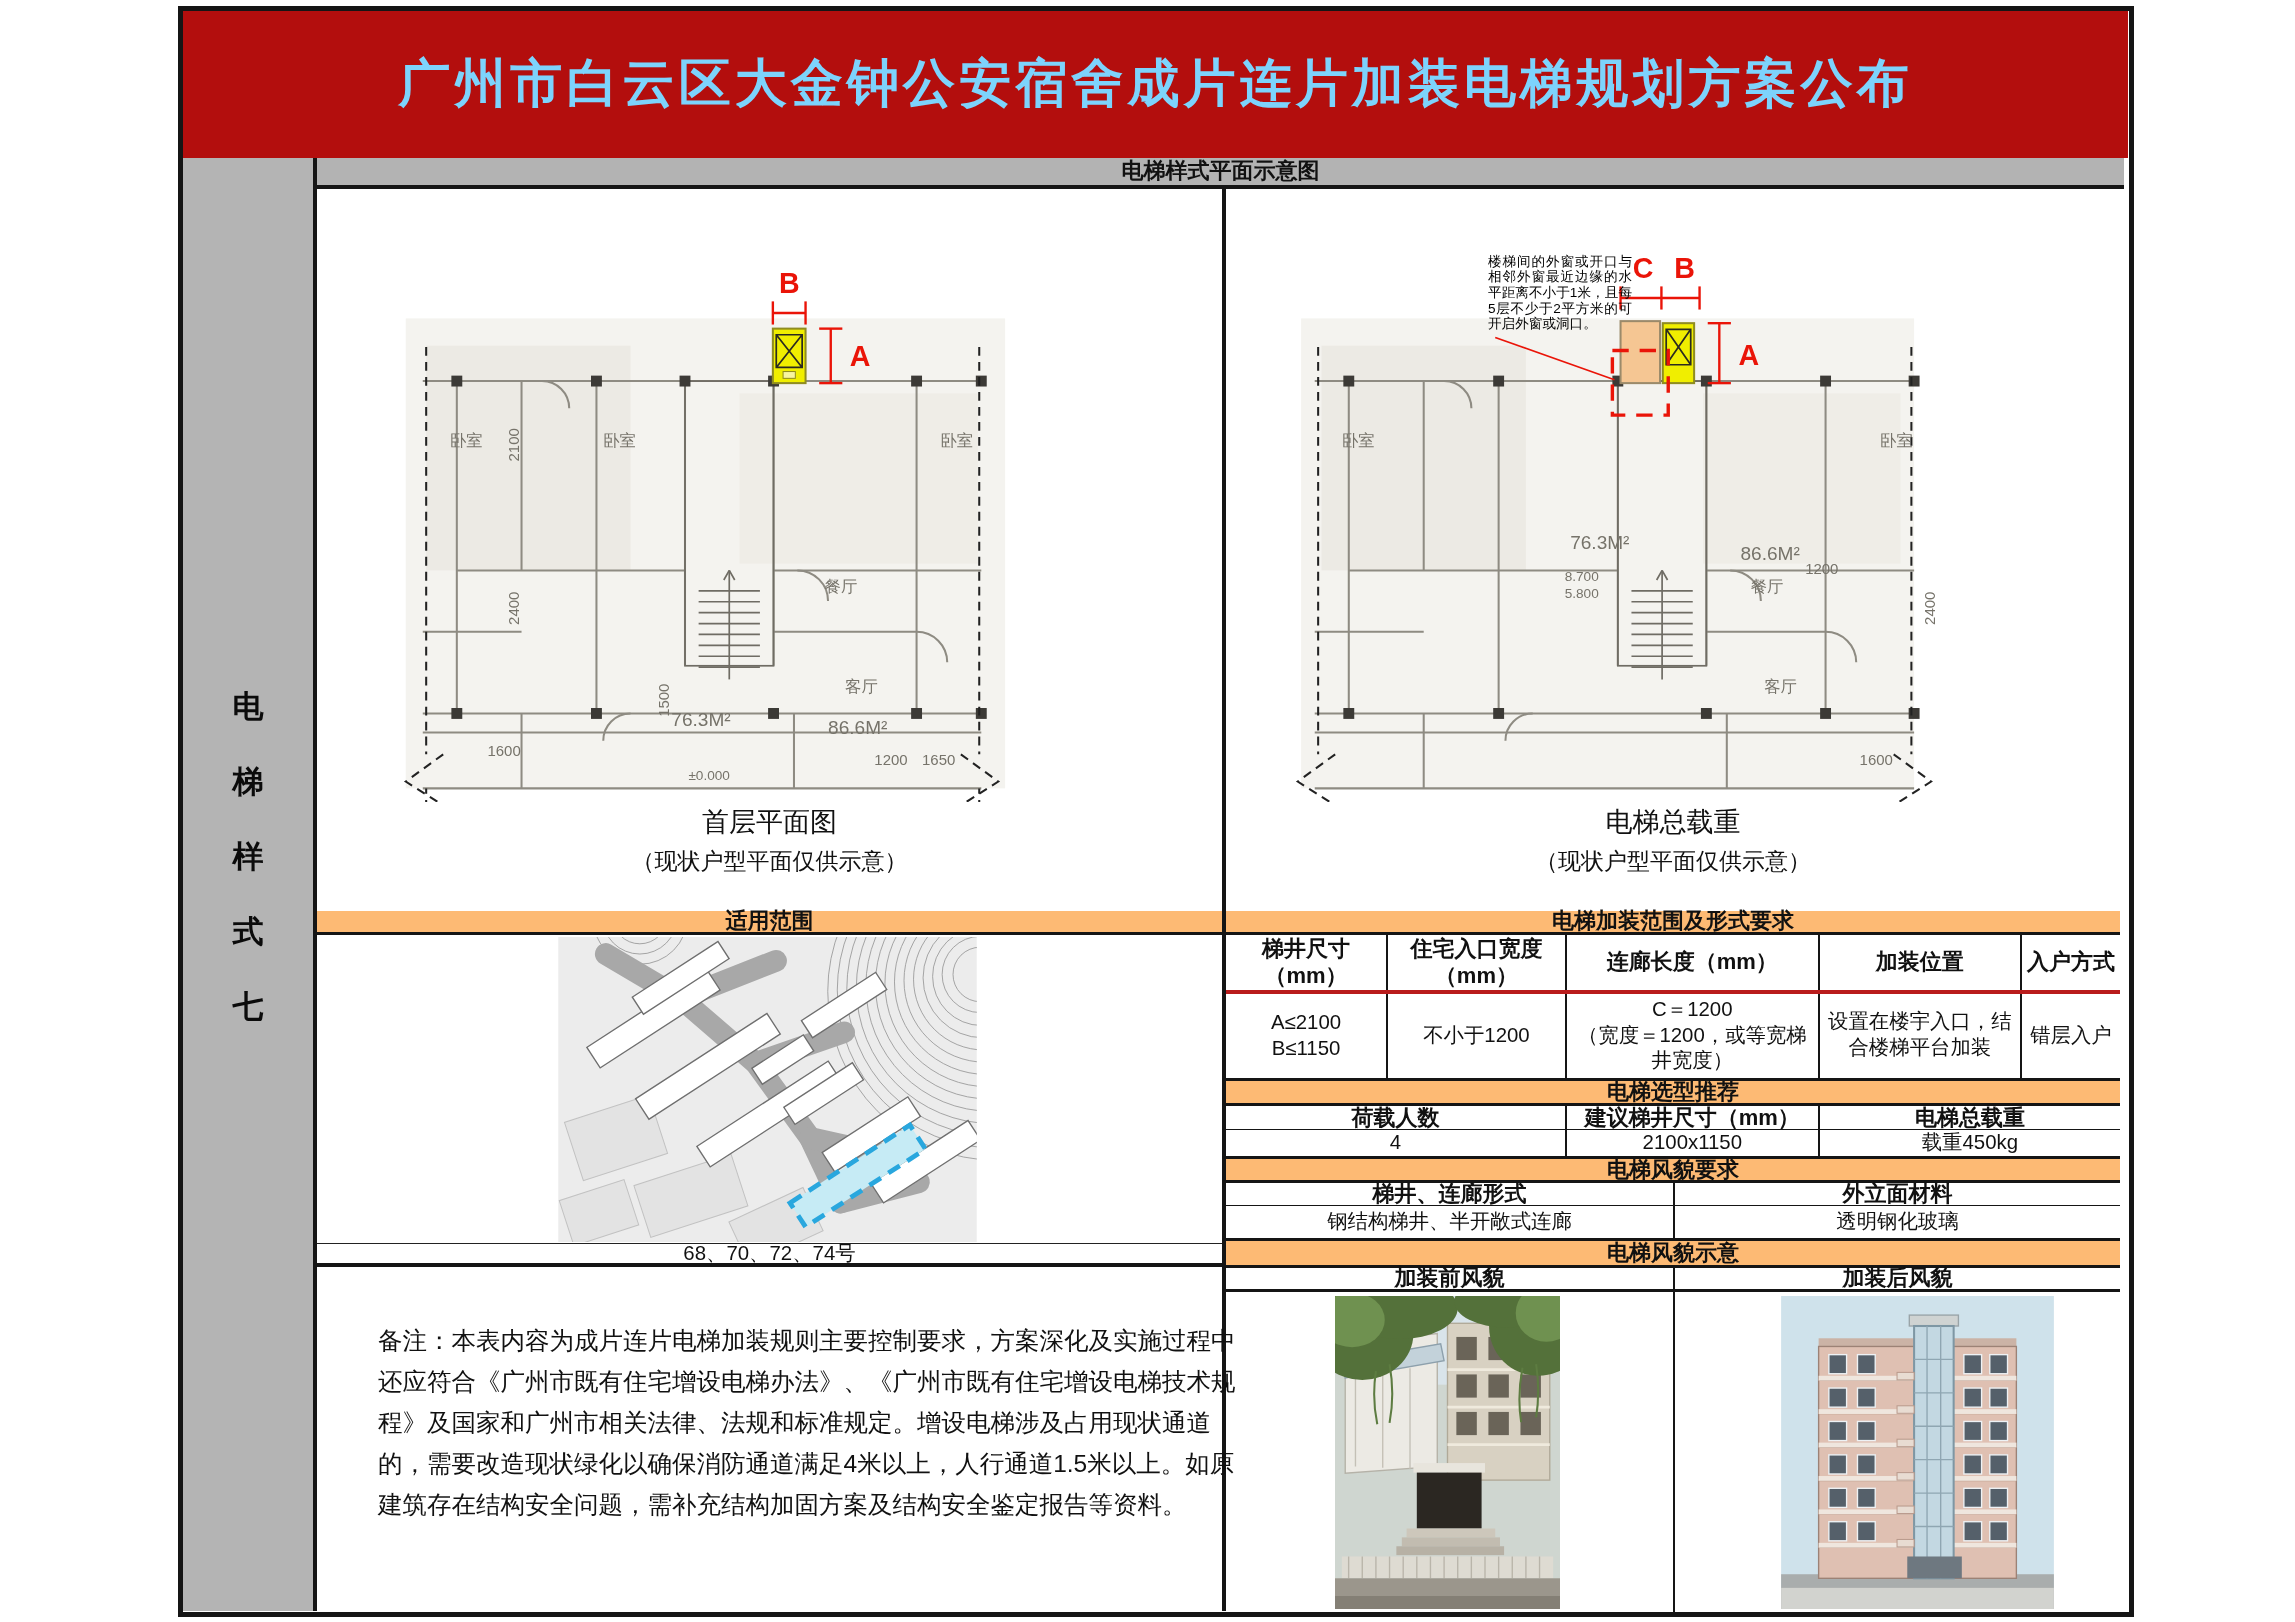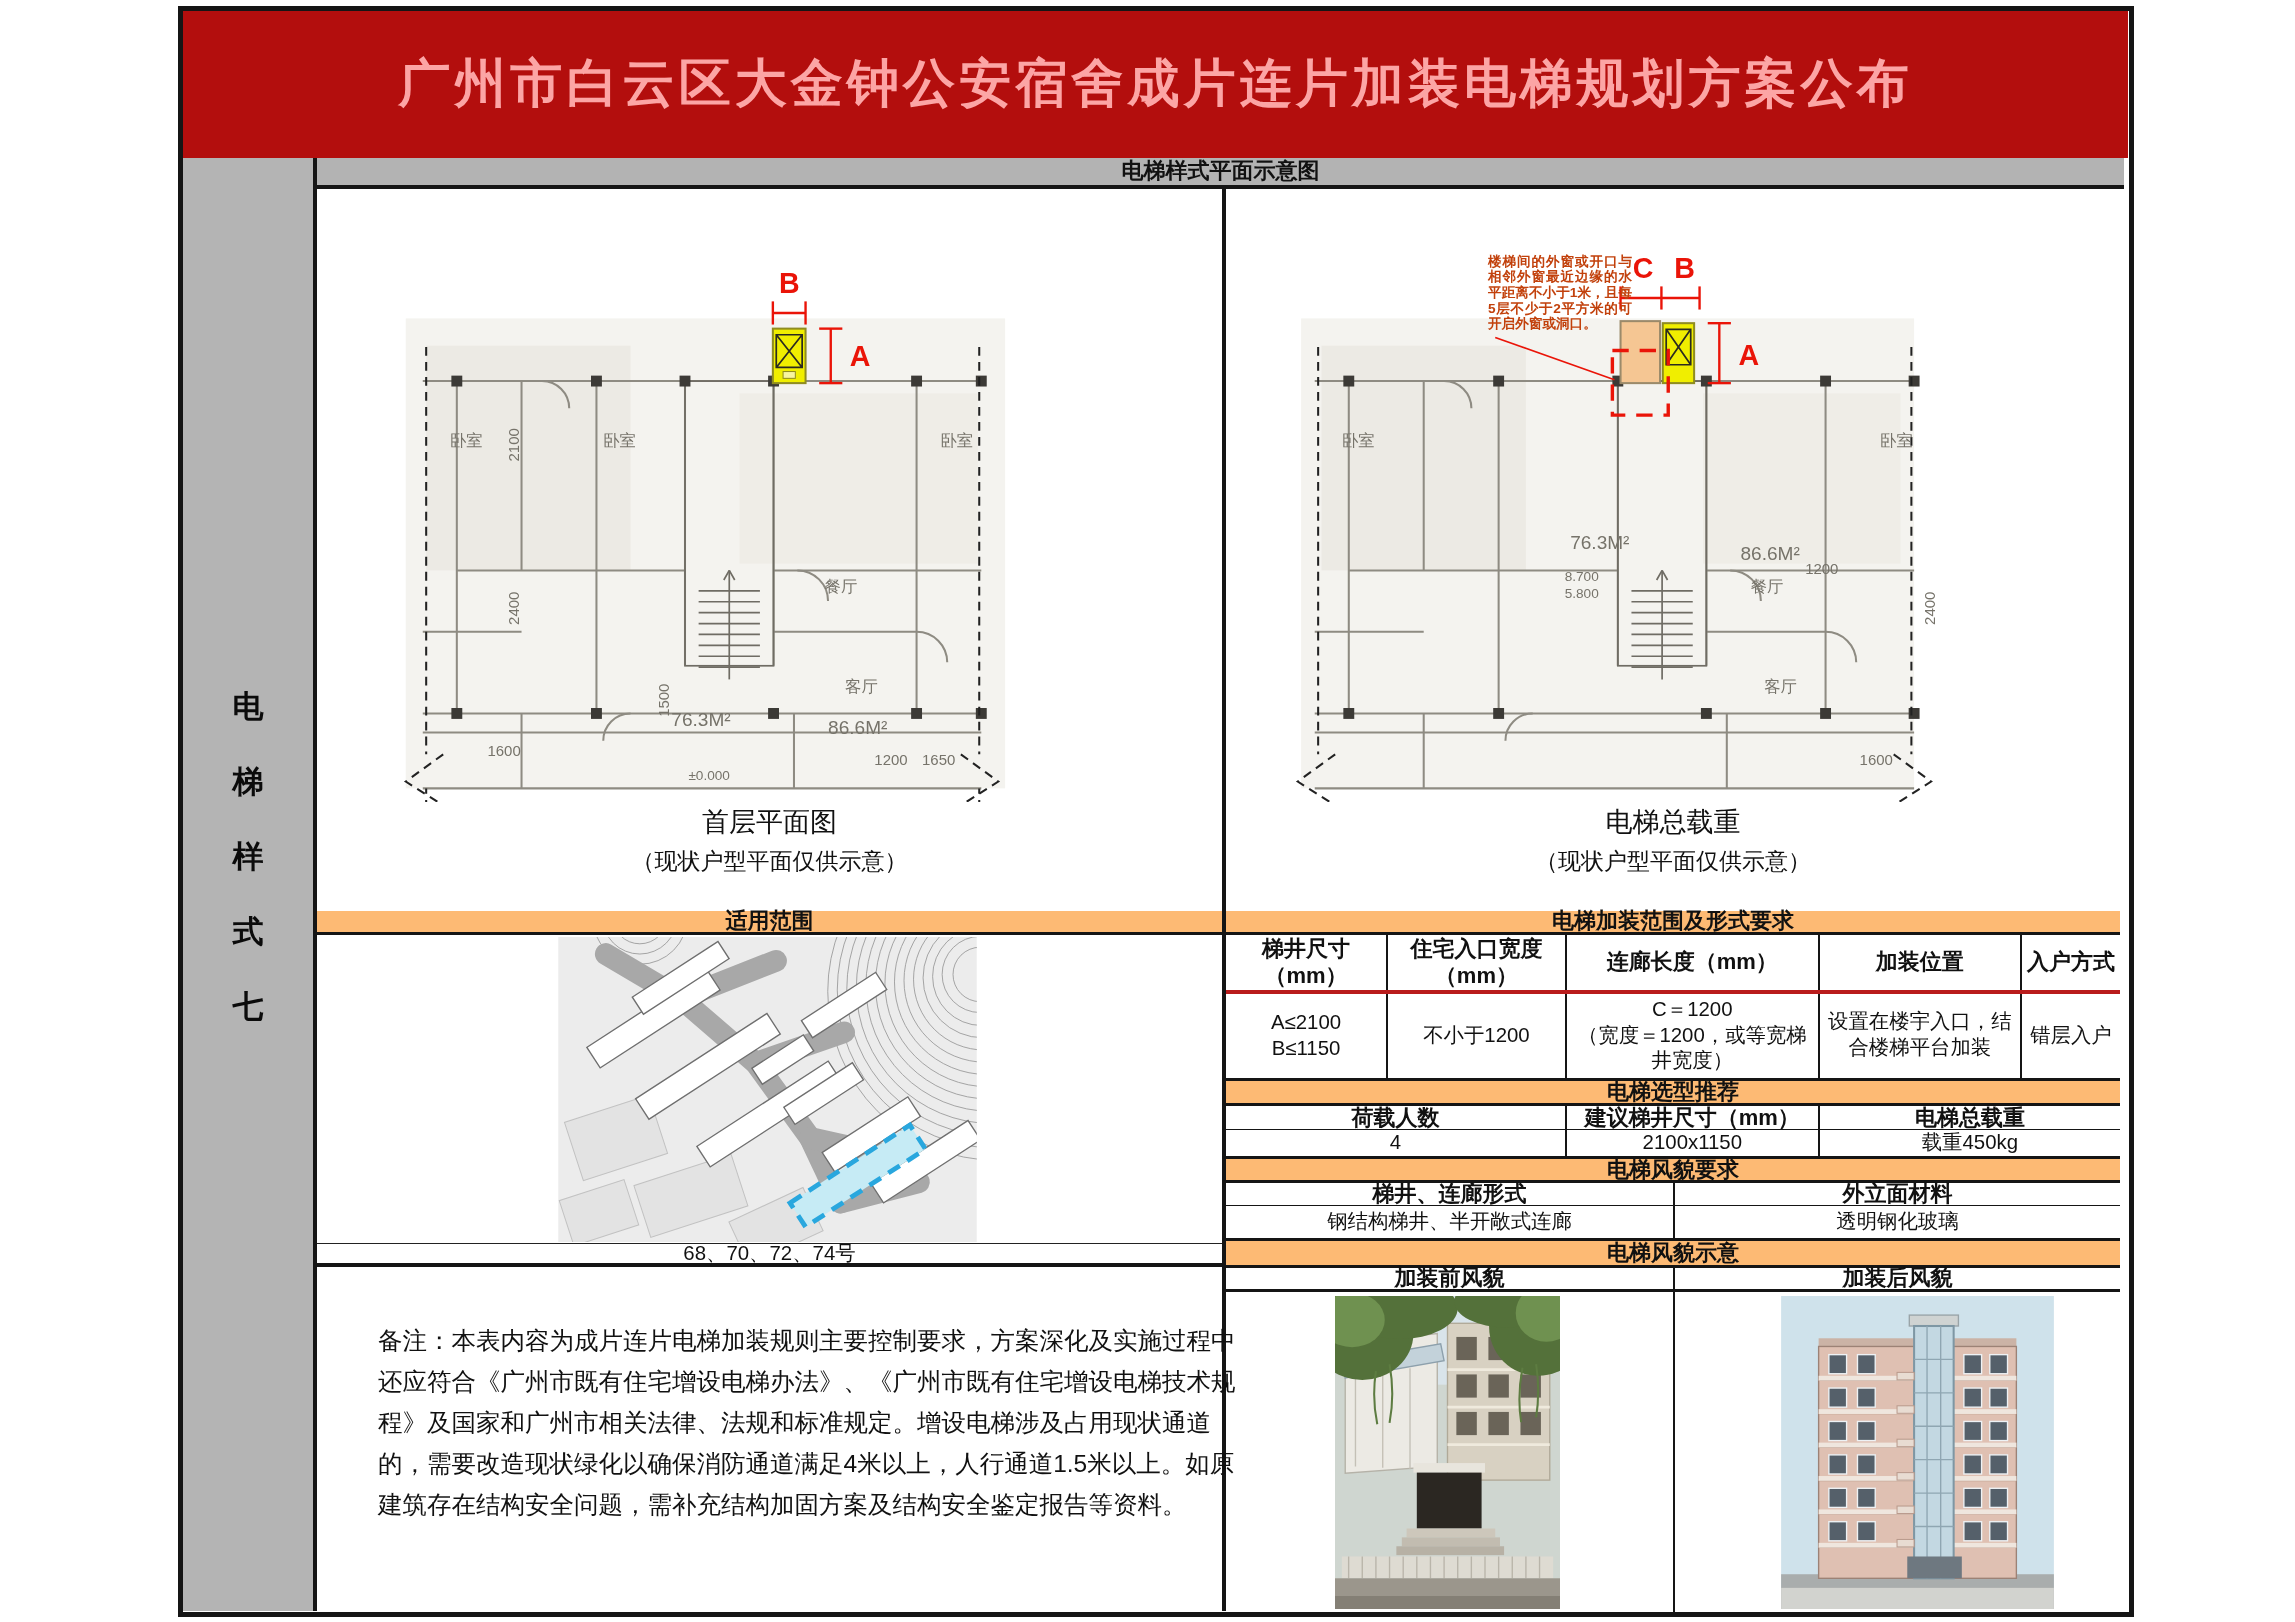--- a/index.html
+++ b/index.html
@@ -3,39 +3,39 @@
 <meta charset="utf-8">
 <style>
   html,body{margin:0;padding:0;background:#ffffff;}
   body{width:2295px;height:1623px;position:relative;font-family:"Liberation Sans","DejaVu Sans",sans-serif;color:#111;}
   *{box-sizing:border-box;}
   .abs{position:absolute;}
 
   .sheet{position:absolute;left:178px;top:5.5px;width:1956px;height:1611px;border:5.5px solid #151515;background:#fff;}
 
   .banner{position:absolute;left:0;top:0;width:1945px;height:147px;background:#b30e0d;display:flex;align-items:center;justify-content:center;}
-  .banner .title{color:#fca5a5;font-size:52px;font-weight:bold;letter-spacing:4.1px;}
+  .banner .title{color:#7dd3fc;font-size:52px;font-weight:bold;letter-spacing:4.1px;}
 
   .body-row{position:absolute;left:0;top:147px;width:1945px;height:1453px;display:flex;}
 
   .sidebar{width:134px;height:100%;background:#b4b4b4;border-right:4.1px solid #151515;position:relative;}
   .sidebar .vtext{position:absolute;top:528px;left:0;width:100%;display:flex;flex-direction:column;align-items:center;gap:33px;font-size:31px;font-weight:600;color:#0b0b0b;}
 
   .content{position:relative;width:1807px;height:1453px;}
 
   .topbar{position:absolute;left:0;top:0;width:1807px;height:31px;background:#b3b3b3;border-bottom:4.1px solid #151515;display:flex;align-items:center;justify-content:center;font-size:22px;font-weight:bold;}
 
   .plans-row{position:absolute;left:0;top:31px;width:1807px;height:722px;display:flex;}
   .plan-panel{position:relative;height:722px;background:#fff;}
   .plan-panel.left{width:909px;border-right:4.1px solid #151515;}
   .plan-panel.right{width:894px;}
   .plan-svg{position:absolute;left:0;top:0;}
   .plan-caption{position:absolute;left:0;top:615px;width:100%;text-align:center;font-size:27px;color:#111;}
   .plan-subcaption{position:absolute;left:0;top:657px;width:100%;text-align:center;font-size:23px;color:#111;}
-  .annotation{position:absolute;left:262px;top:65px;width:144px;font-size:13.6px;line-height:15.7px;color:#c2410c;font-weight:bold;text-align:justify;}
+  .annotation{position:absolute;left:262px;top:65px;width:144px;font-size:13.6px;line-height:15.7px;color:#000000;font-weight:normal;text-align:justify;}
 
   .bottom-row{position:absolute;left:0;top:753px;width:1807px;height:700px;display:flex;}
   .bottom-left{position:relative;width:909px;height:700px;border-right:4.1px solid #151515;}
   .bottom-right{position:relative;width:894px;height:700px;}
 
   .graybar{background:#fdba74;display:flex;align-items:center;justify-content:center;font-size:22px;font-weight:bold;border-bottom:3.4px solid #151515;}
   .bl-bar{position:absolute;left:0;top:0;width:100%;height:24px;}
   .map-zone{position:absolute;left:0;top:24px;width:100%;height:309px;border-bottom:1.4px solid #222;}
   .bl-caption{position:absolute;left:0;top:333px;width:100%;height:23px;display:flex;align-items:center;justify-content:center;font-size:20.4px;border-bottom:4.1px solid #151515;}
   .notes{position:absolute;left:0;top:356px;width:100%;height:344px;}

